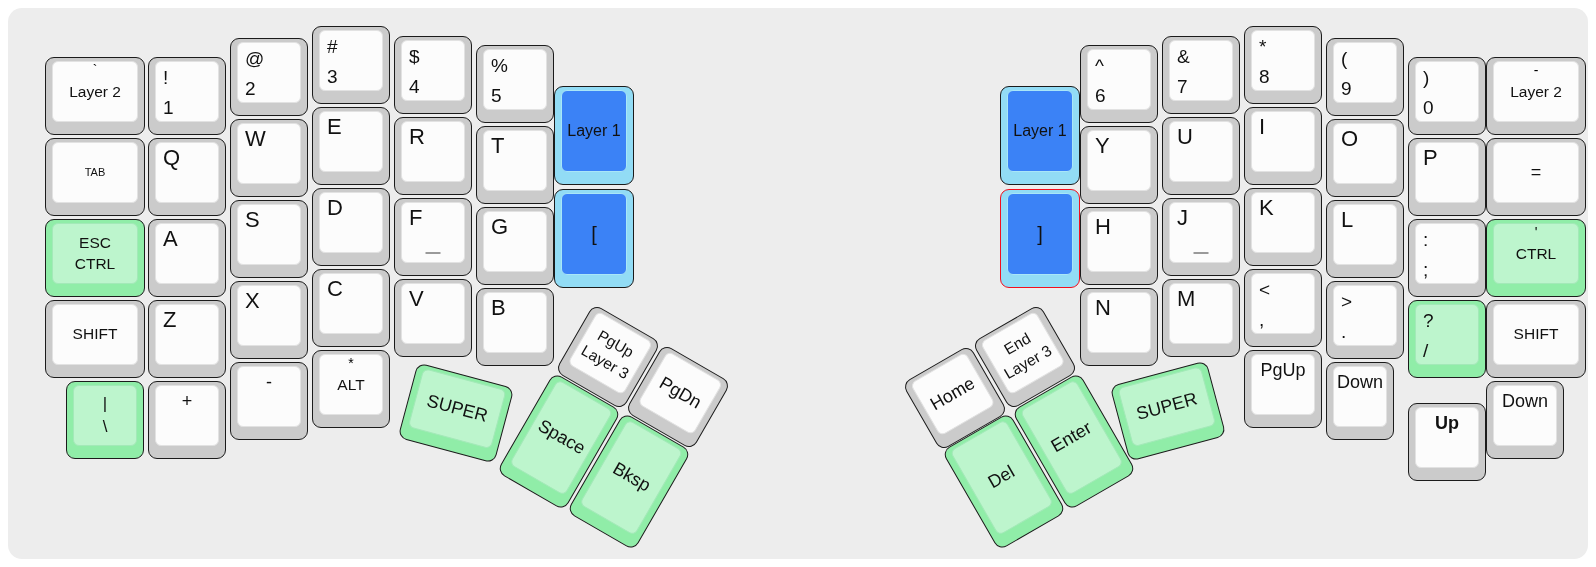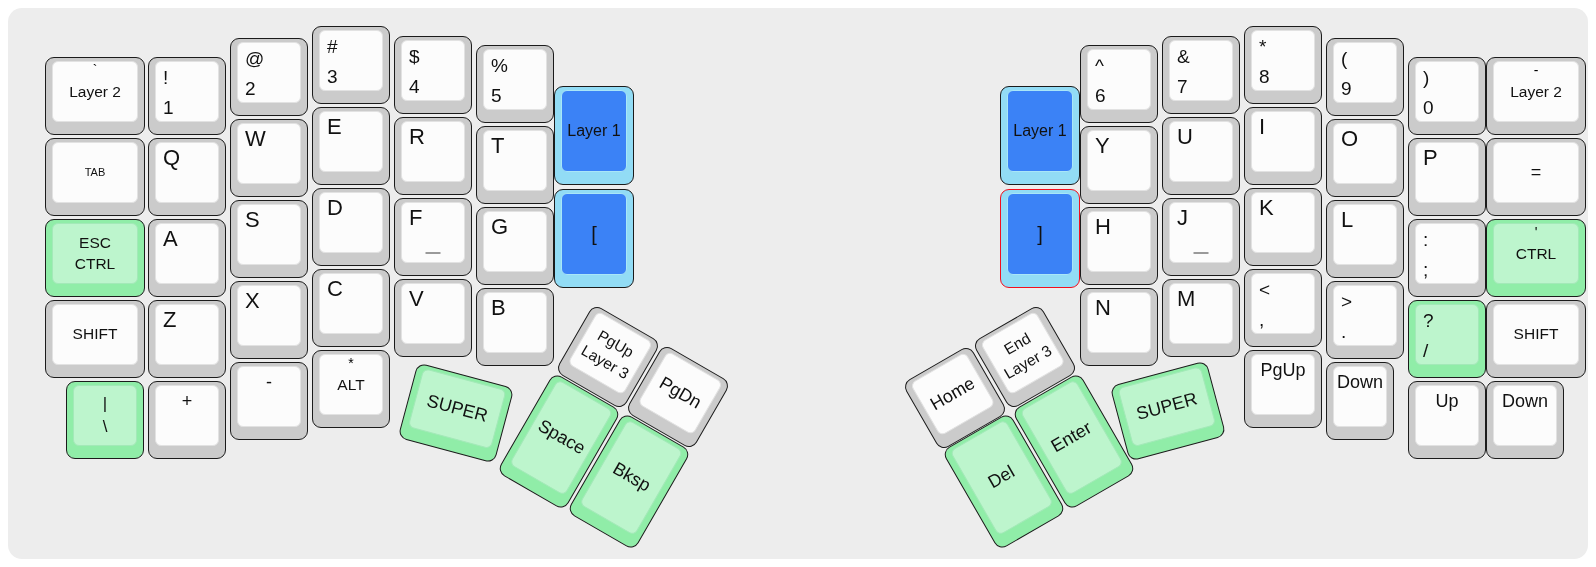--- a/index.html
+++ b/index.html
@@ -456,21 +456,21 @@
         </div>
       </div>
       <div class="key c-green" style="left: 1400px; top: 292px; width: 78px; height: 78px;">
         <div class="cap">
           <div class="legend k-sym2">
             <div class="line">?</div>
             <div class="line">/</div>
           </div>
         </div>
       </div>
-      <div class="key c-white" style="left: 1400px; top: 373px; width: 78px; height: 78px;">
+      <div class="key c-white" style="left: 1400px; top: 395px; width: 78px; height: 78px; font-weight: bold;">
         <div class="cap">
           <div class="legend k-word-top">
             <div class="line">Up</div>
           </div>
         </div>
       </div>
       <div class="key c-white" style="left: 1478px; top: 49px; width: 100px; height: 78px;">
         <div class="cap">
           <div class="small-top">-</div>
           <div class="legend k-accent">

